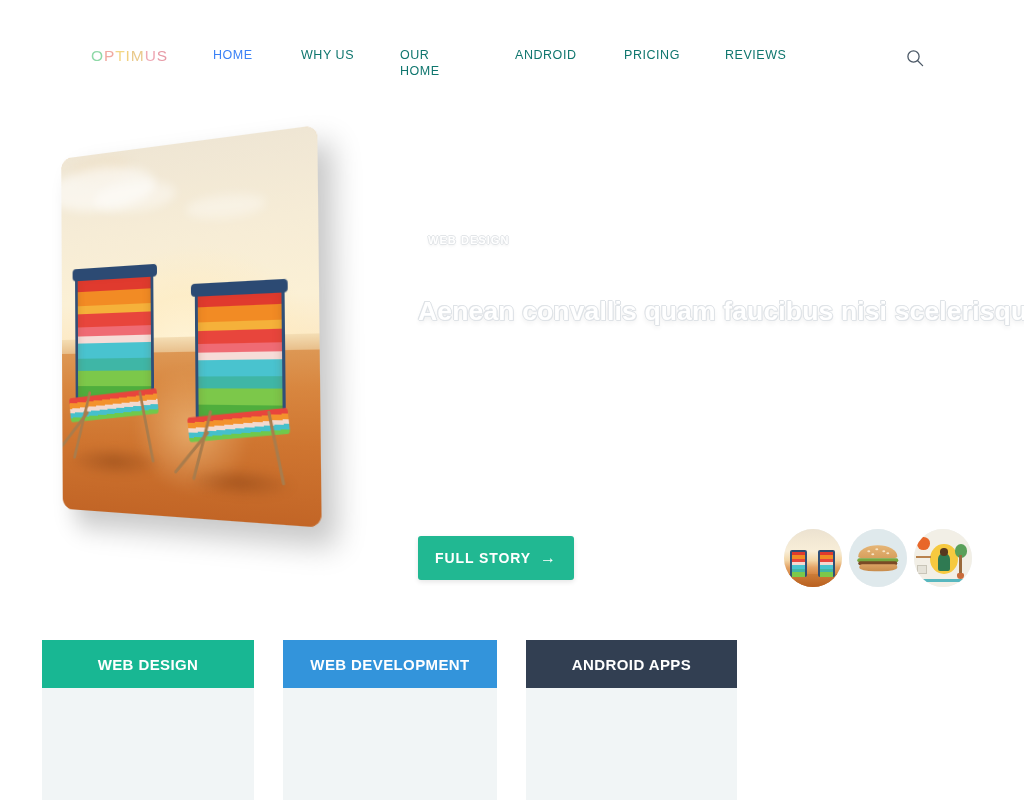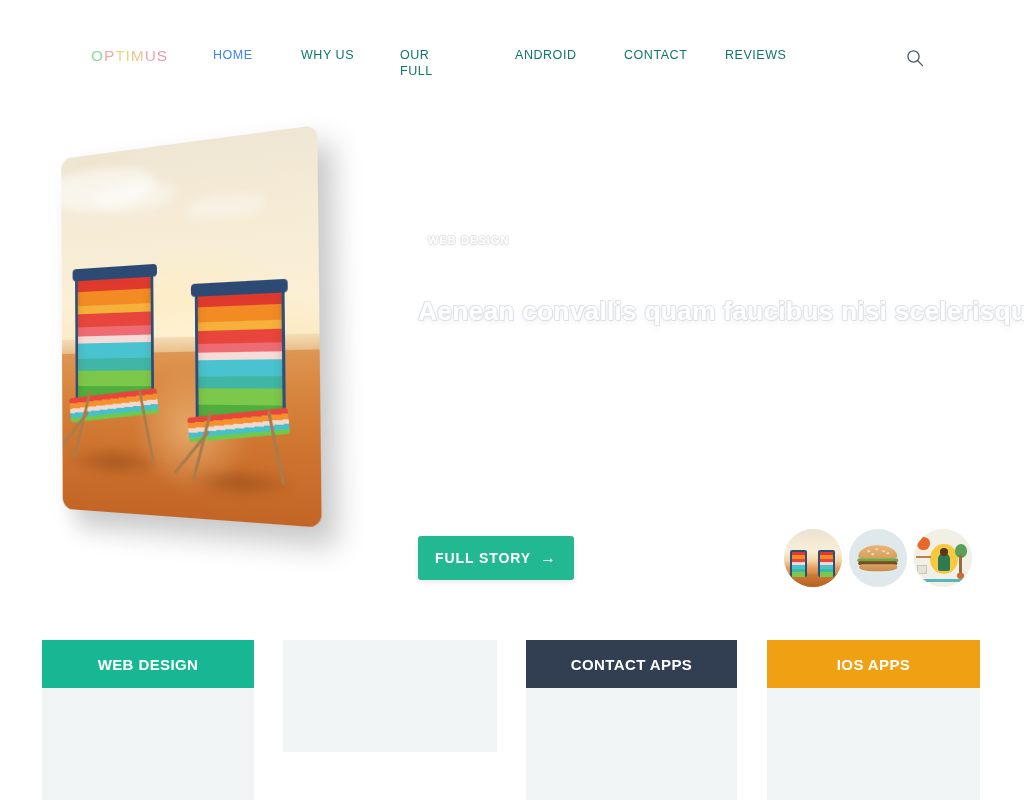--- a/index.html
+++ b/index.html
@@ -363,23 +363,23 @@
 <div class="page">
 
   <header class="header">
 
     <div class="logo" id="brand-logo"><span style="color: rgb(143, 217, 168);">O</span><span style="color: rgb(240, 169, 160);">P</span><span style="color: rgb(243, 215, 133);">T</span><span style="color: rgb(241, 208, 126);">I</span><span style="color: rgb(233, 201, 140);">M</span><span style="color: rgb(239, 168, 180);">U</span><span style="color: rgb(231, 154, 166);">S</span></div>
 
     <nav class="nav" id="main-nav">
         <a class="nav-item active" href="#" style="left: 18px; top: 0px;">HOME</a>
         <a class="nav-item" href="#" style="left: 106px; top: 0px;">WHY US</a>
         <a class="nav-item" href="#" style="left: 205px; top: 0px;">OUR
-FULL</a>
+HOME</a>
         <a class="nav-item" href="#" style="left: 320px; top: 0px;">ANDROID</a>
-        <a class="nav-item" href="#" style="left: 429px; top: 0px;">CONTACT</a>
+        <a class="nav-item" href="#" style="left: 429px; top: 0px;">PRICING</a>
         <a class="nav-item" href="#" style="left: 530px; top: 0px;">REVIEWS</a>
       </nav>
 
     <div class="search-icon-btn">
       <svg viewBox="0 0 20 20" width="20" height="20" aria-hidden="true">
         <circle cx="8.5" cy="8.5" r="5.6" fill="none" stroke="#4b5866" stroke-width="1.3"></circle>
         <line x1="12.7" y1="12.7" x2="17.6" y2="17.6" stroke="#4b5866" stroke-width="1.3" stroke-linecap="round"></line>
       </svg>
     </div>
   </header>
@@ -469,25 +469,22 @@
 
     </div>
   </section>
 
   <section class="cards" id="cards-root">
       <div class="card" style="left: 42px; width: 212px;">
         <div class="card-head" style="background: rgb(24, 183, 147);">WEB DESIGN</div>
         <div class="card-body" style="background: rgb(241, 245, 246);"></div>
       </div>
       <div class="card" style="left: 283px; width: 214px;">
+        <div class="card-head" style="background: rgb(51, 148, 219);">WEB DEVELOPMENT</div>
         <div class="card-body" style="background: rgb(241, 245, 246);"></div>
       </div>
       <div class="card" style="left: 526px; width: 211px;">
-        <div class="card-head" style="background: rgb(50, 63, 82);">CONTACT APPS</div>
+        <div class="card-head" style="background: rgb(50, 63, 82);">ANDROID APPS</div>
         <div class="card-body" style="background: rgb(241, 245, 246);"></div>
       </div>
-      <div class="card" style="left: 767px; width: 213px;">
-        <div class="card-head" style="background: rgb(240, 160, 19);">IOS APPS</div>
-        <div class="card-body" style="background: rgb(241, 245, 246);"></div>
-      </div>
     </section>
 
 </div>
 
 </body></html>

